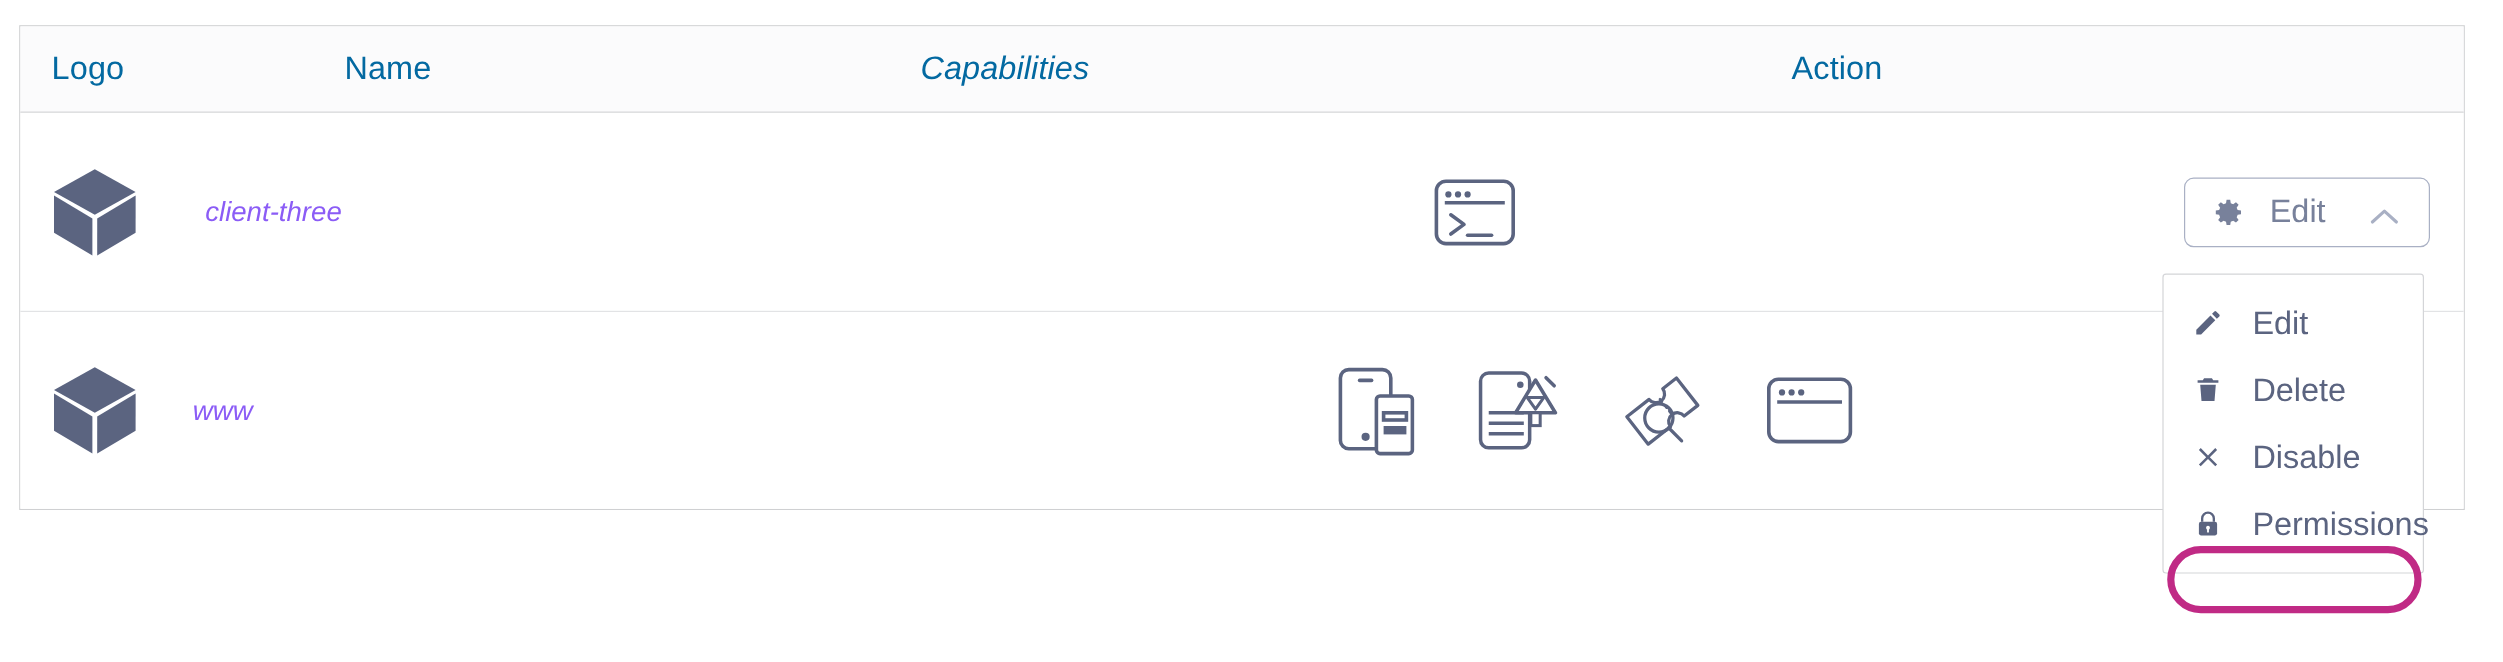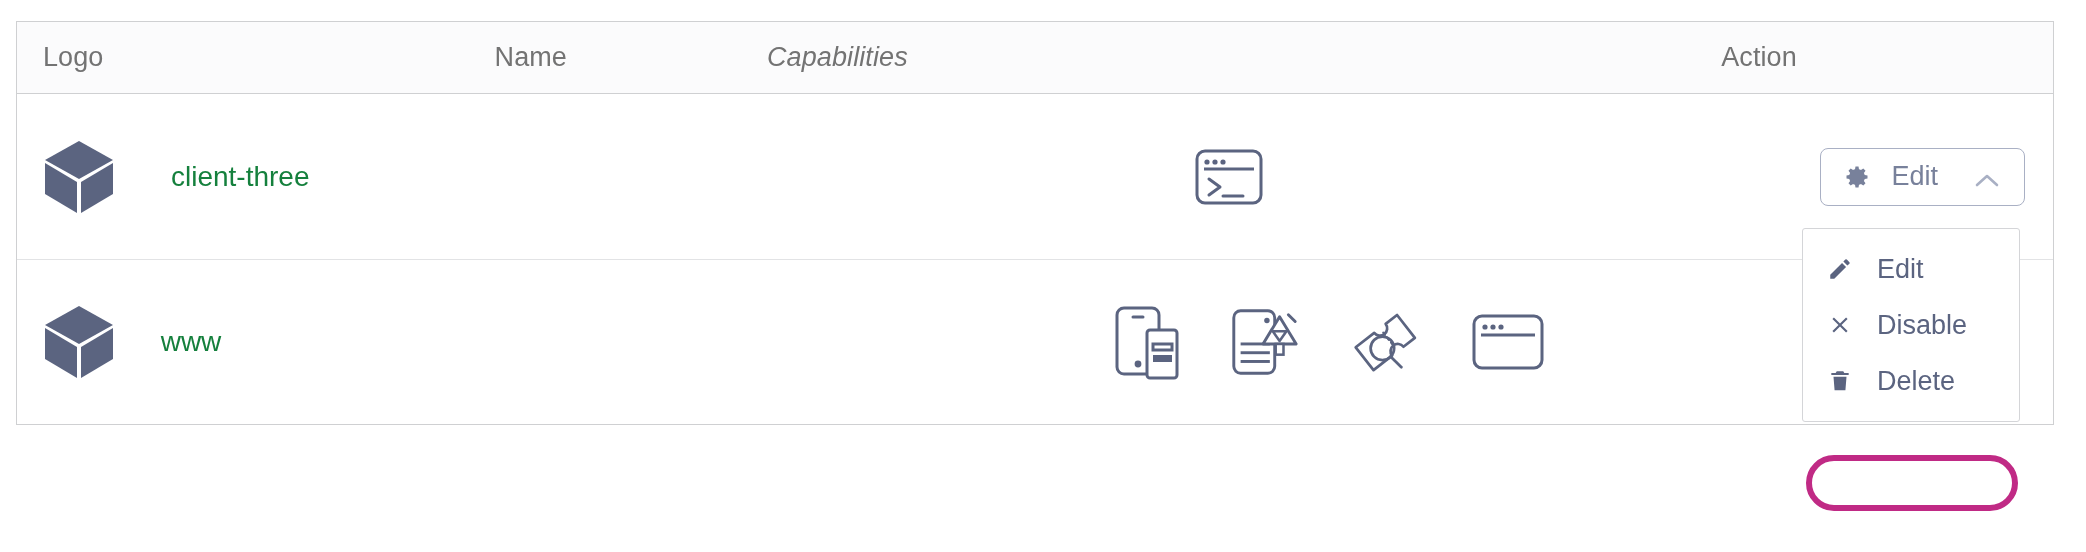--- a/index.html
+++ b/index.html
@@ -45,37 +45,38 @@
     display: flex;
     align-items: center;
     height: 165px;
     background: #ffffff;
     box-sizing: border-box;
   }
   .row + .row { border-top: 1px solid #e2e3e5; }
 
   .col-logo  { width: 130px; padding-left: 26px; box-sizing: border-box; }
   .col-id    { width: 400px; padding-left: 24px; box-sizing: border-box; }
-  .col-name  { width: 420px; padding-left: 24px; box-sizing: border-box; text-align: right; }
+  .col-name  { width: 420px; padding-left: 24px; box-sizing: border-box; }
   .col-caps  { flex: 1 1 auto; padding-left: 24px; box-sizing: border-box; }
   .col-act   { width: 560px; padding-right: 28px; box-sizing: border-box;
                display: flex; justify-content: flex-end; }
 
   .th {
-    color: #737373;
+    color: #0369a1;
     font-size: 27px;
     font-weight: 400;
     letter-spacing: .1px;
   }
-  .th.right  { text-align: center; display: block; width: 100%; }
+  .th.right  { text-align: left; display: block; width: 100%; }
 
   .cell-text {
-    color: #15803d;
-    font-size: 28px;
+    color: #8b5cf6;
+    font-size: 23px;
     font-weight: 400;
+    font-style: italic;
   }
 
   
   .thead .col-caps  { padding-left: 0; font-style: italic; }
   .thead .col-name  { padding-left: 140px; }
 
   .caps {
     display: flex;
     align-items: center;
     gap: 46px;
@@ -317,34 +318,45 @@
         <svg width="26" height="26" viewBox="0 0 24 24">
           <path fill="#5b6480" d="M3 17.3V21h3.7L17.6 10.1l-3.7-3.7L3 17.3zM20.7 7.1c.4-.4.4-1 0-1.4l-2.4-2.4a1 1 0 0 0-1.4 0l-1.8 1.8 3.7 3.7 1.9-1.7z"></path>
         </svg>
       </span>
       <span class="mi-label">Edit</span>
     </div>
 
     <div class="menu-item">
       <span class="mi-icon">
         <svg width="26" height="26" viewBox="0 0 24 24">
+          <path fill="#5b6480" d="M9 3h6l1 1.5h4V6.5H4V4.5h4L9 3zM6 8h12l-1 12.5H7L6 8z"></path>
+        </svg>
+      </span>
+      <span class="mi-label">Delete</span>
+    </div>
+
+    <div class="menu-item">
+      <span class="mi-icon">
+        <svg width="26" height="26" viewBox="0 0 24 24">
           <path fill="#5b6480" d="M19 6.4 17.6 5 12 10.6 6.4 5 5 6.4 10.6 12 5 17.6 6.4 19 12 13.4 17.6 19 19 17.6 13.4 12z"></path>
         </svg>
       </span>
       <span class="mi-label">Disable</span>
     </div>
 
+
     <div class="menu-item">
       <span class="mi-icon">
         <svg width="26" height="26" viewBox="0 0 24 24">
-          <path fill="#5b6480" d="M9 3h6l1 1.5h4V6.5H4V4.5h4L9 3zM6 8h12l-1 12.5H7L6 8z"></path>
+          <path d="M7.5 10V7.5a4.5 4.5 0 0 1 9 0V10" fill="none" stroke="#5b6480" stroke-width="1.8"></path>
+          <rect x="5" y="10" width="14" height="10.5" rx="1.6" fill="#5b6480"></rect>
+          <circle cx="12" cy="14.6" r="1.5" fill="#ffffff"></circle>
+          <rect x="11.3" y="15" width="1.4" height="3.2" fill="#ffffff"></rect>
         </svg>
       </span>
-      <span class="mi-label">Delete</span>
-    </div>
-
-
+      <span class="mi-label">Permissions</span>
+    </div>
 
   </div>
 
   <div class="highlight-ring"></div>
 
 </div>
 
 </body></html>

